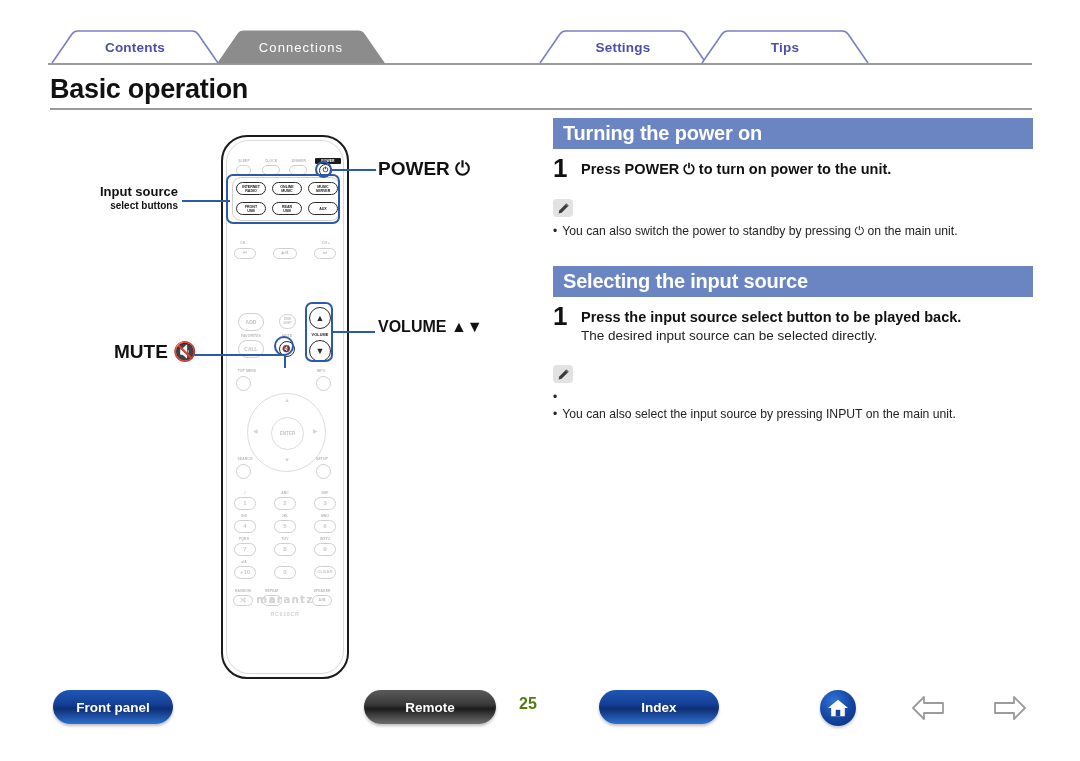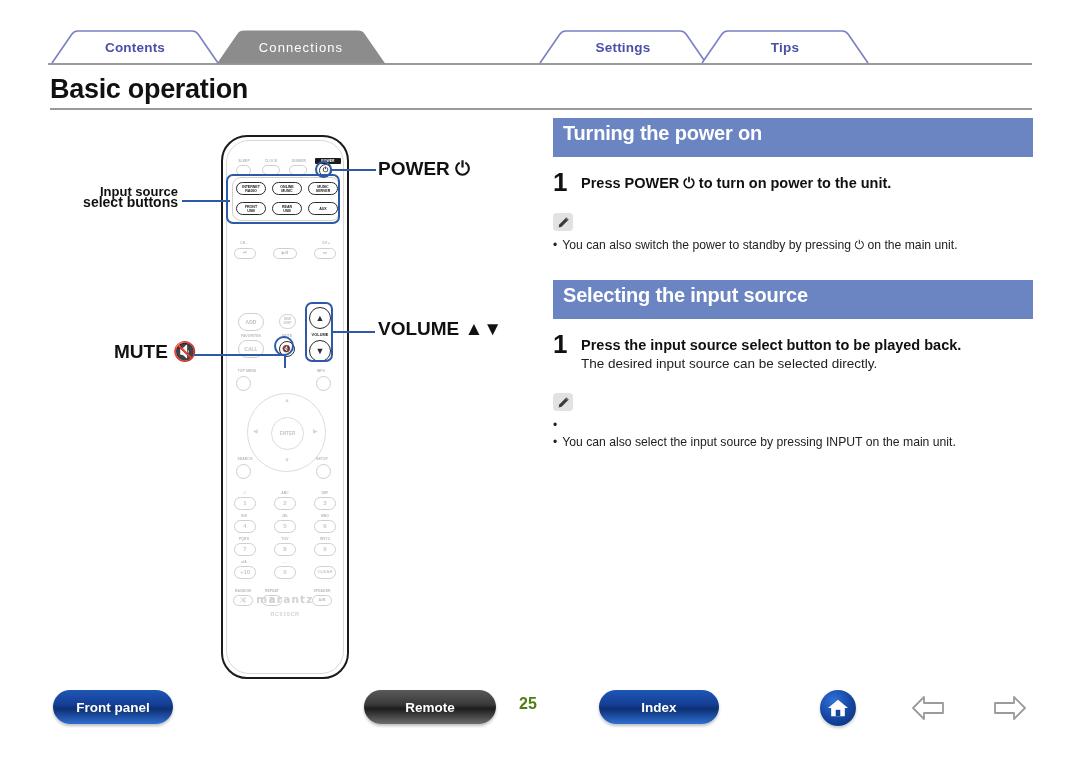--- a/index.html
+++ b/index.html
@@ -40,23 +40,23 @@
   }
   .title-rule{
     position:absolute;left:50px;top:108px;width:982px;height:2px;background:#9a9a9a;
   }
 
   
   .rightcol{position:absolute;left:553px;top:118px;width:480px;}
   .sect-head{
     background:#6b85c2;color:#fff;
     font-size:20px;font-weight:bold;
-    padding:4px 10px 12px 10px;
+    padding:4px 10px 4px 10px;
     letter-spacing:-.2px;
-    margin-bottom:14px;
+    margin-bottom:8px;
   }
   .step{display:flex;align-items:flex-start;margin:0 0 6px 0;}
   .step .num{
     font-size:26px;font-weight:bold;width:28px;flex:0 0 28px;
     line-height:22px;color:#111;font-family:"Liberation Sans",sans-serif;
   }
   .step .body{flex:1;padding-top:3px;}
   .step .body .s-main{font-size:14.5px;font-weight:bold;line-height:18px;color:#111;}
   .step .body .s-sub{font-size:13.5px;line-height:18px;color:#222;margin-top:1px;}
 
@@ -369,22 +369,22 @@
   <div class="lead" style="left:271px;top:213px;width:44px;height:2px;"></div>
 
   <div class="hl-circle" style="left:214px;top:218px;width:20px;height:20px;"></div>
   <div class="lead" style="left:224px;top:236px;width:2px;height:14px;"></div>
   <div class="lead" style="left:128px;top:236px;width:98px;height:2px;"></div>
 
   <div class="callout" style="left:318px;top:40px;font-size:19px;">
     <span>POWER ⏻</span>
   </div>
   <div class="callout r" style="left:0px;top:66px;width:118px;font-size:13px;">Input source</div>
-  <div class="callout r" style="left:0px;top:76px;width:118px;font-size:14px;">select buttons</div>
-  <div class="callout" style="left:318px;top:200px;font-size:19px;">VOLUME ▲▼</div>
+  <div class="callout r" style="left:0px;top:82px;width:118px;font-size:10px;">select buttons</div>
+  <div class="callout" style="left:318px;top:200px;font-size:16px;">VOLUME ▲▼</div>
   <div class="callout" style="left:26px;top:222px;font-size:19px;margin-left:28px;">
     MUTE <span style="font-family:'DejaVu Sans',sans-serif;">🔇</span>
   </div>
 </div>
 
 <div class="footer">
   <div class="pill" style="left:53px;width:120px;">
     <span>Front panel</span>
   </div>
   <div class="pill dark" style="left:364px;width:132px;">

